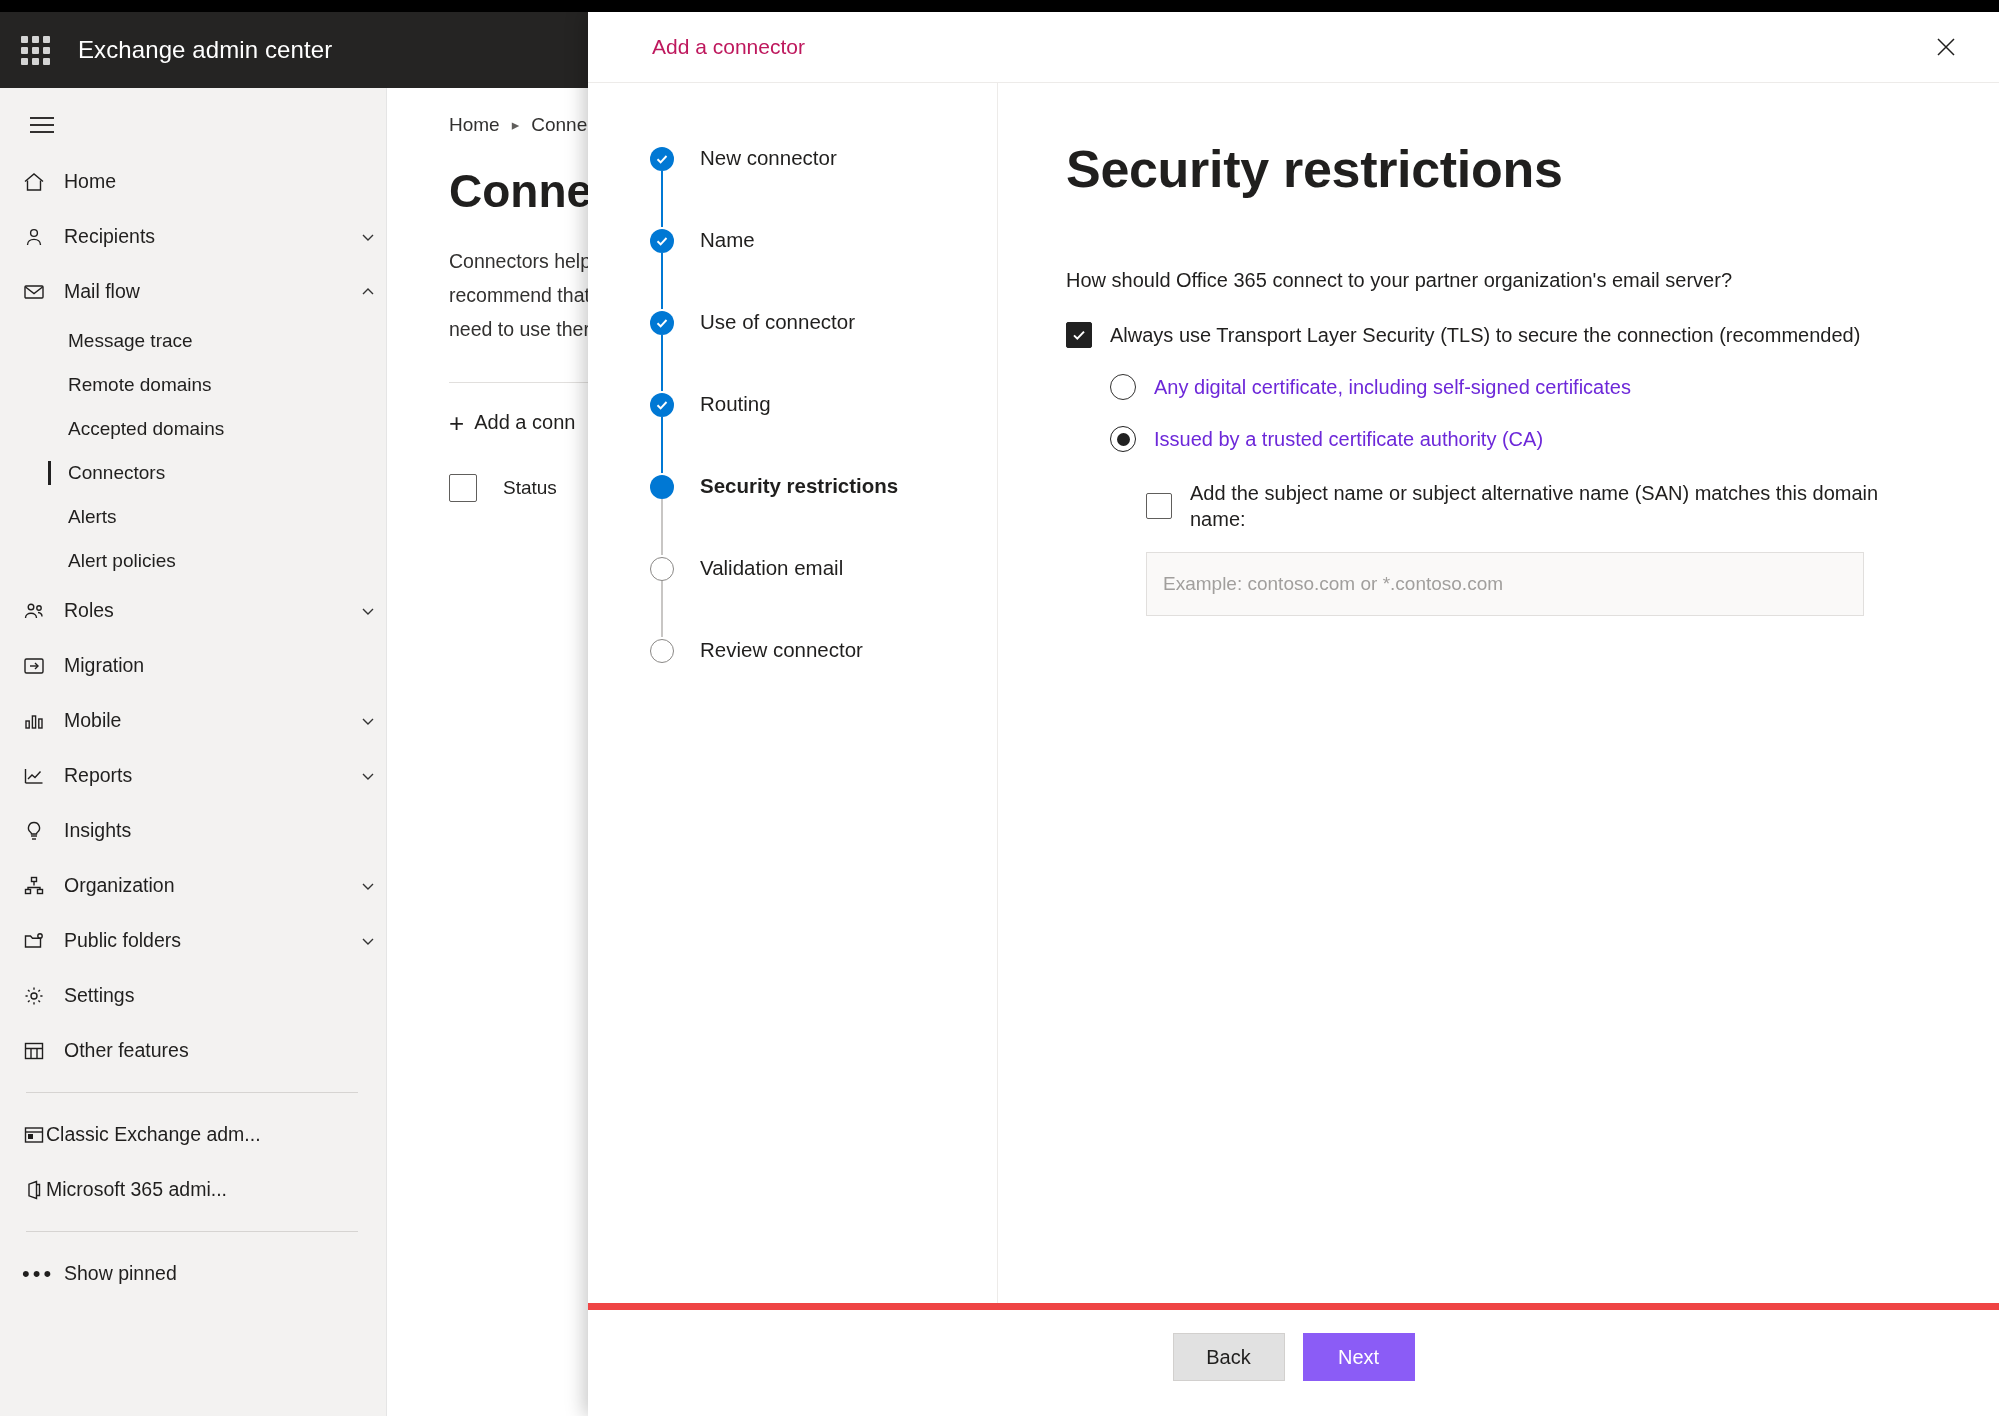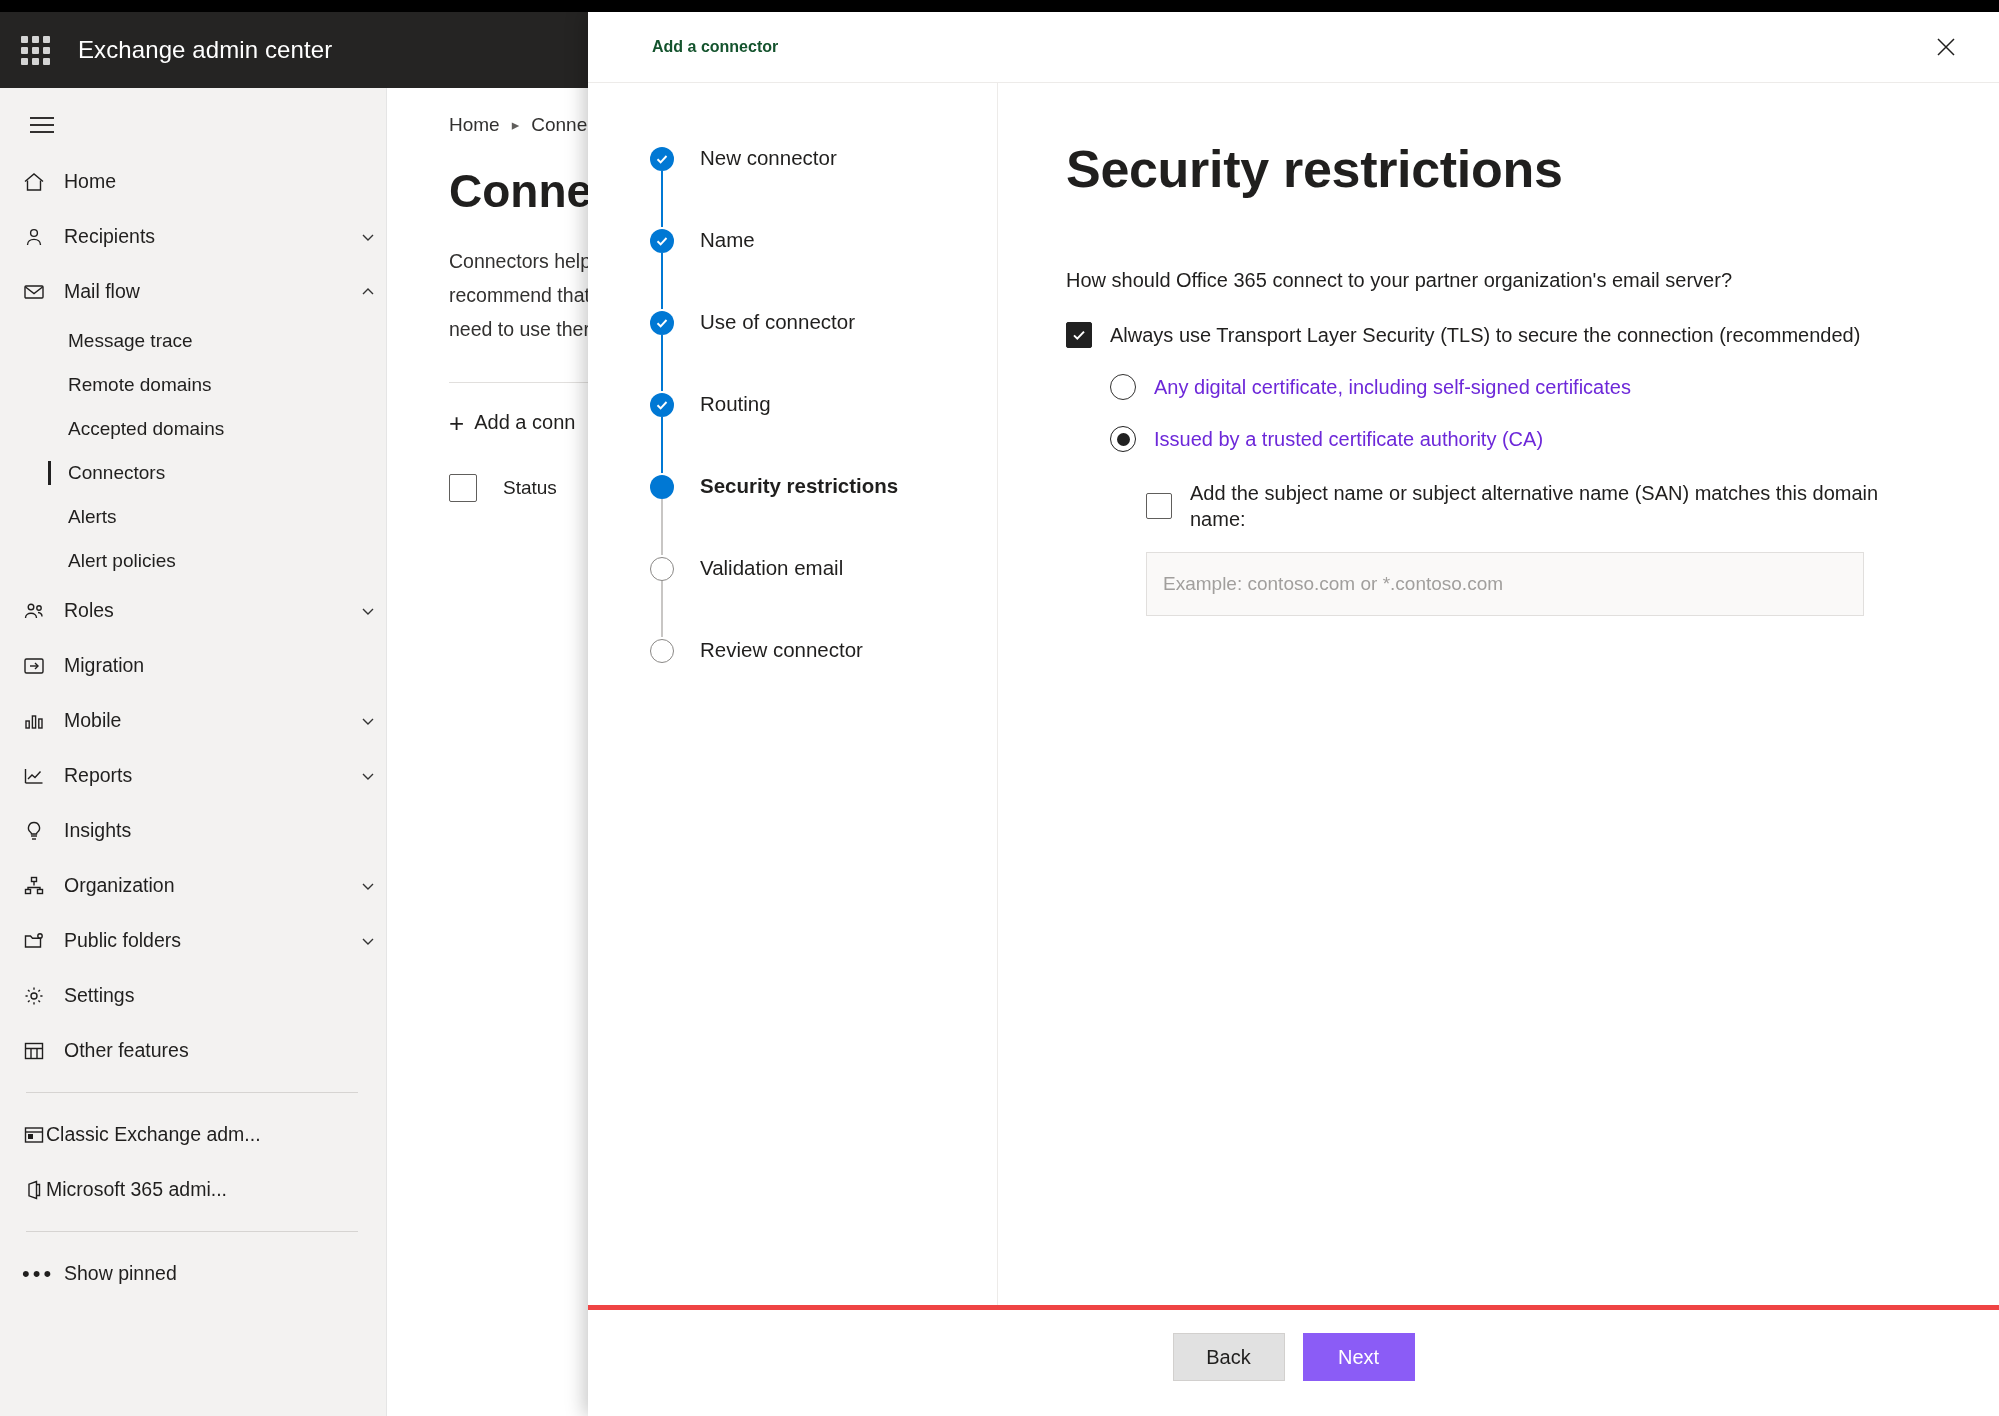--- a/index.html
+++ b/index.html
@@ -251,23 +251,23 @@
     box-shadow: -4px 0 18px rgba(0,0,0,0.22);
   }
   .modal-header {
     height: 70px;
     display: flex;
     align-items: center;
     padding: 0 0 0 64px;
     position: relative;
   }
   .modal-title {
-    font-size: 16px;
-    font-weight: bold;
-    color: #14532d;
+    font-size: 21px;
+    font-weight: normal;
+    color: #be185d;
   }
   .modal-close {
     position: absolute;
     right: 30px;
     top: 12px;
     width: 46px; height: 46px;
     display: flex;
     align-items: center;
     justify-content: center;
     font-size: 26px;
@@ -433,21 +433,21 @@
     padding: 0 16px;
     font-size: 19px;
     color: #a19f9d;
   }
 
   .modal-footer {
     position: absolute;
     left: 0; right: 0;
     bottom: 12px;
     height: 94px;
-    border-top: 5px solid #ef4444;
+    border-top: 7px solid #ef4444;
     display: flex;
     align-items: center;
     justify-content: center;
     gap: 18px;
   }
   .btn {
     min-width: 112px;
     height: 48px;
     font-size: 20px;
     border: 1px solid transparent;

